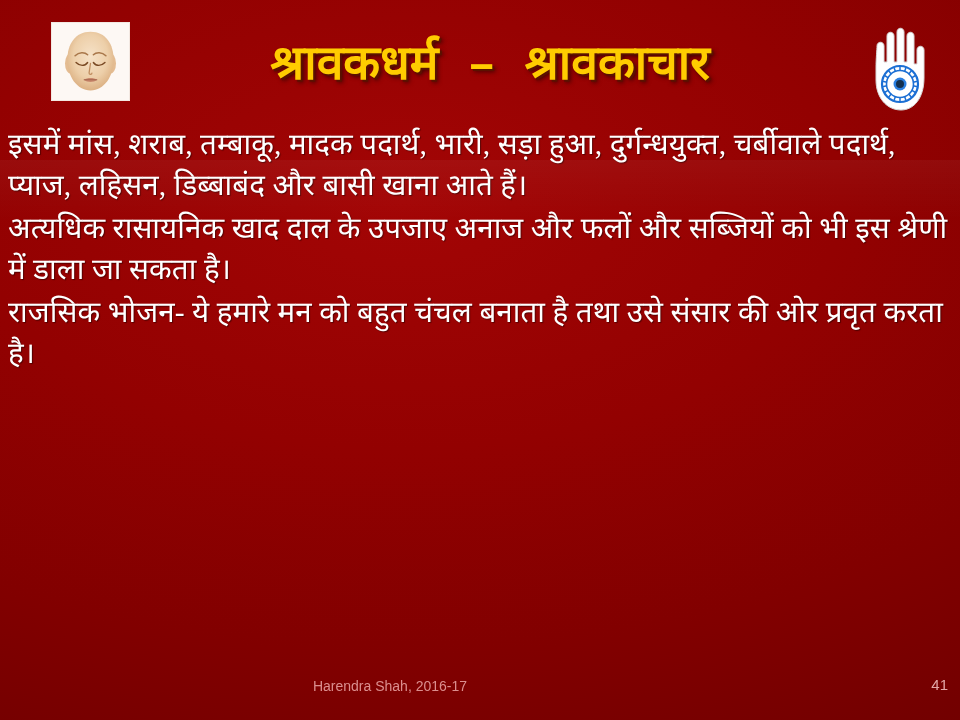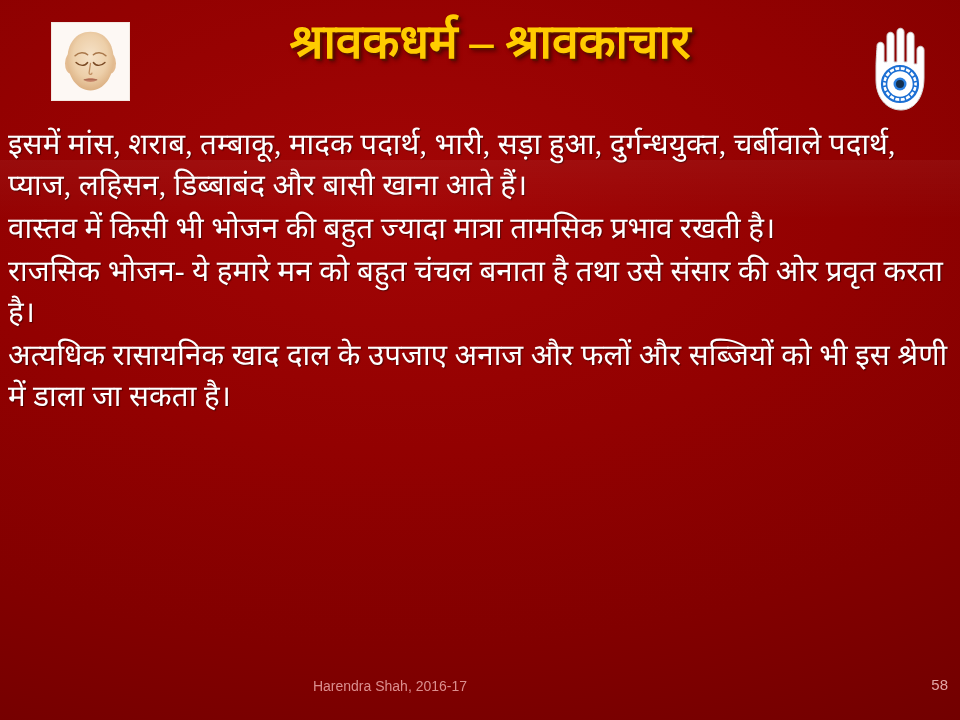--- a/index.html
+++ b/index.html
@@ -45,24 +45,24 @@
     background: #fdf6f1;
     border: 1px solid #f3e8e1;
     box-sizing: border-box;
     overflow: hidden;
   }
   .tirthankara-img svg { display:block; width:100%; height:100%; }
 
   .slide-title {
     position: absolute;
     left: 170px;
-    top: 14px;
+    top: 38px;
     width: 640px;
     text-align: center;
-    font-family: Liberation Serif, serif;
+    font-family: Liberation Mono, monospace;
     font-size: 48px;
     font-weight: bold;
     line-height: 1.18;
     color: #ffcc00;
     text-shadow:
       2px 2px 0 #5a1200,
       3px 3px 4px rgba(0,0,0,0.55);
     white-space: nowrap;
   }
 
@@ -184,22 +184,21 @@
           <line x1="34" y1="45.6" x2="35.5" y2="49.8"></line>
         </g>
         <circle cx="40" cy="62" r="6.5" fill="#2b7fe0"></circle>
         <circle cx="40" cy="62" r="4" fill="#14304f"></circle>
       </svg>
     </div>
   </div>
 
   <div class="body-text">
     <p class="para">इसमें मांस, शराब, तम्बाकू, मादक पदार्थ, भारी, सड़ा हुआ, दुर्गन्धयुक्त, चर्बीवाले पदार्थ, प्याज, लहिसन, डिब्बाबंद और बासी खाना आते हैं।</p>
-    <p class="para">वास्तव में किसी भी भोजन की बहुत ज्यादा मात्रा तामसिक प्रभाव रखती है।</p>
+    <p class="para">अत्यधिक रासायनिक खाद दाल के उपजाए अनाज और फलों और सब्जियों को भी इस श्रेणी में डाला जा सकता है।</p>
     <p class="para">राजसिक भोजन- ये हमारे मन को बहुत चंचल बनाता है तथा उसे संसार की ओर प्रवृत करता है।</p>
-    <p class="para">अत्यधिक रासायनिक खाद दाल के उपजाए अनाज और फलों और सब्जियों को भी इस श्रेणी में डाला जा सकता है।</p>
   </div>
 
   <div class="footer-credit">Harendra Shah, 2016-17</div>
 
-  <div class="page-number">58</div>
+  <div class="page-number">41</div>
 
 </div>
 
 </body></html>

